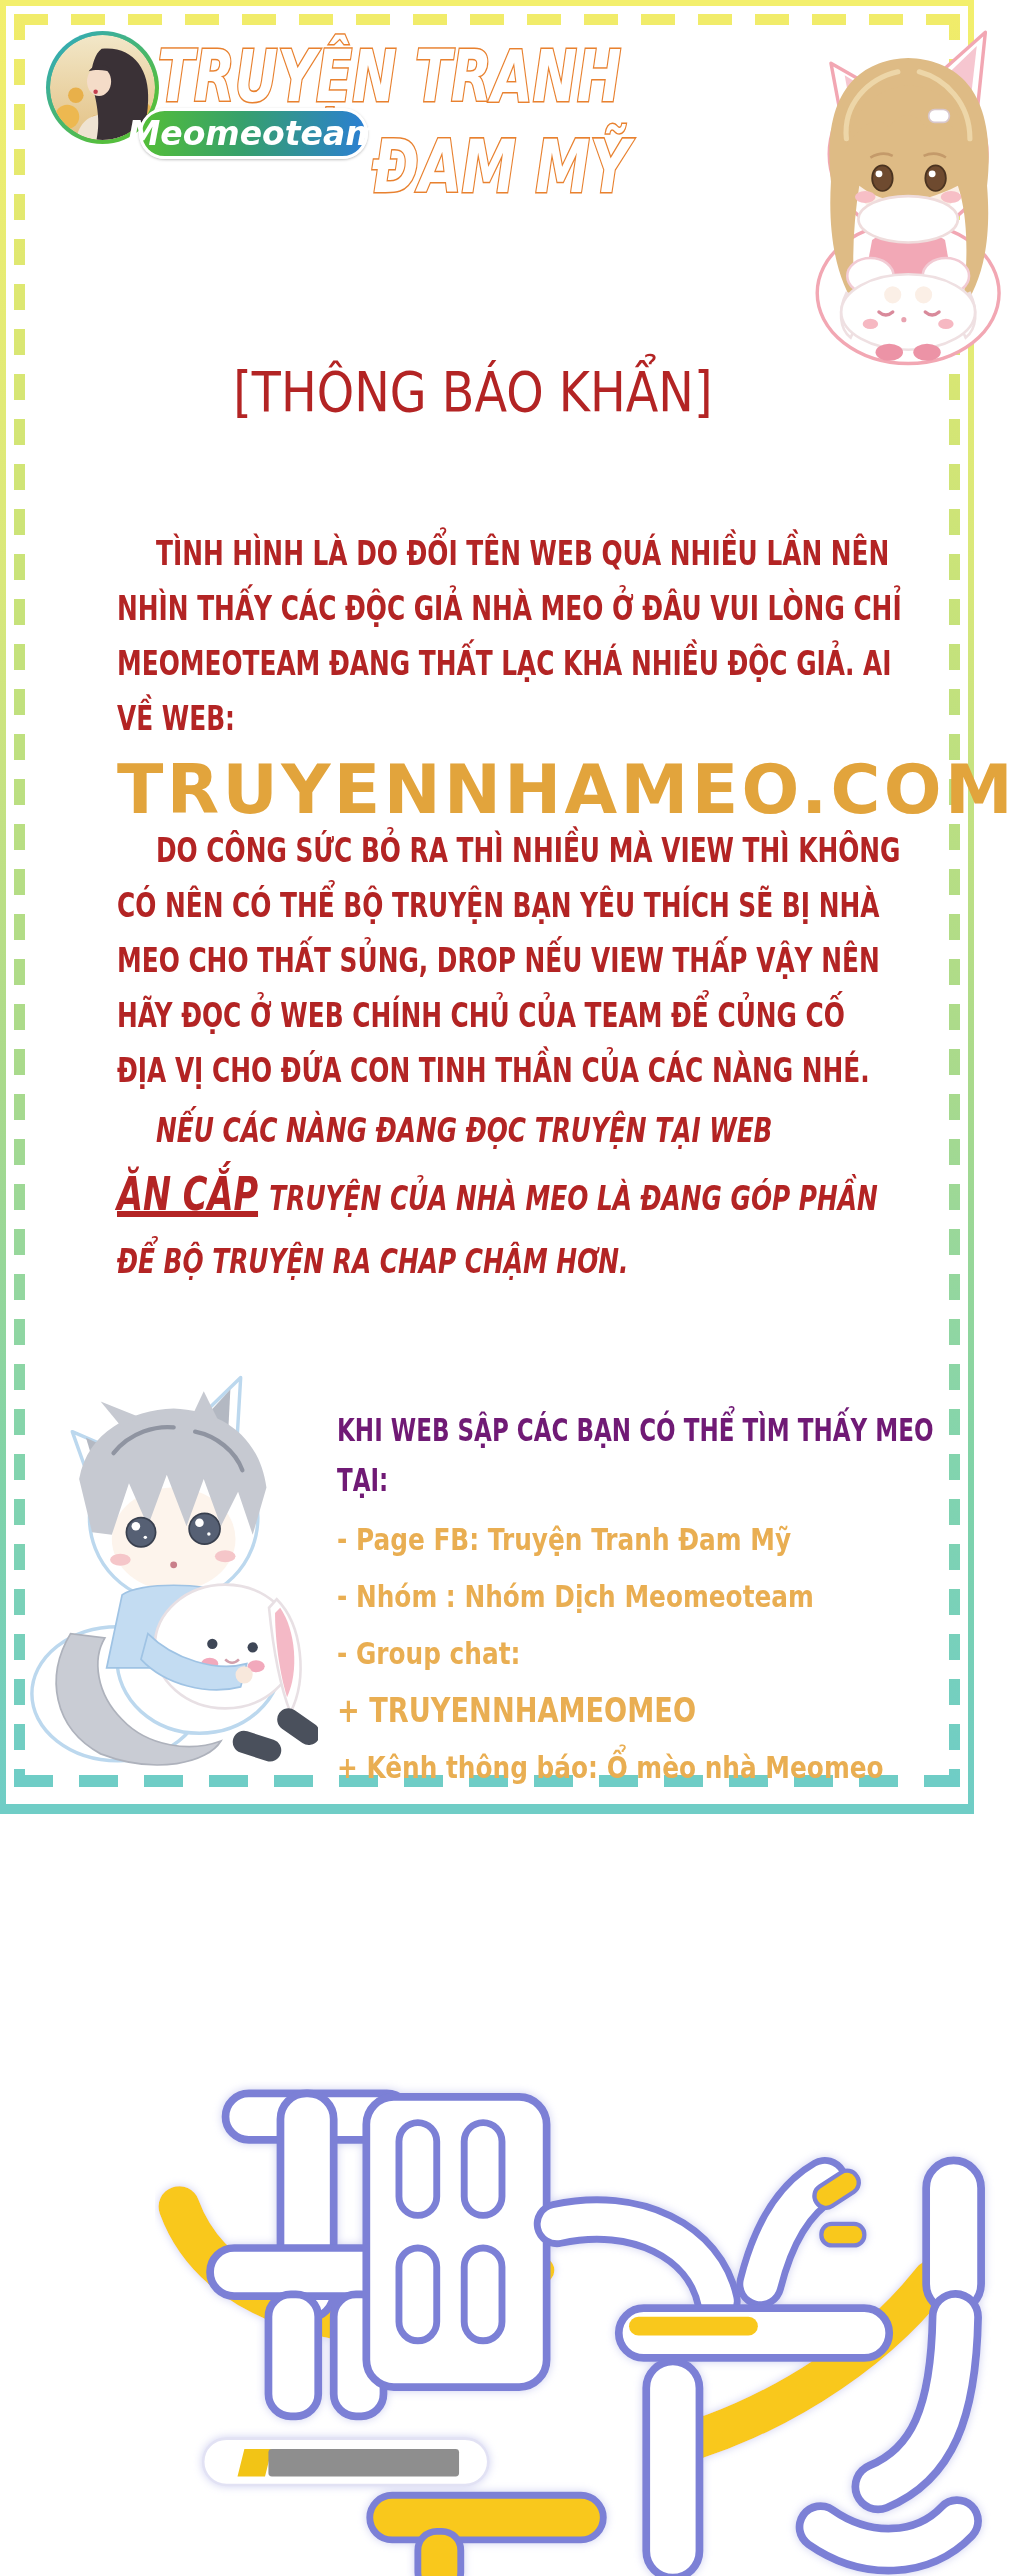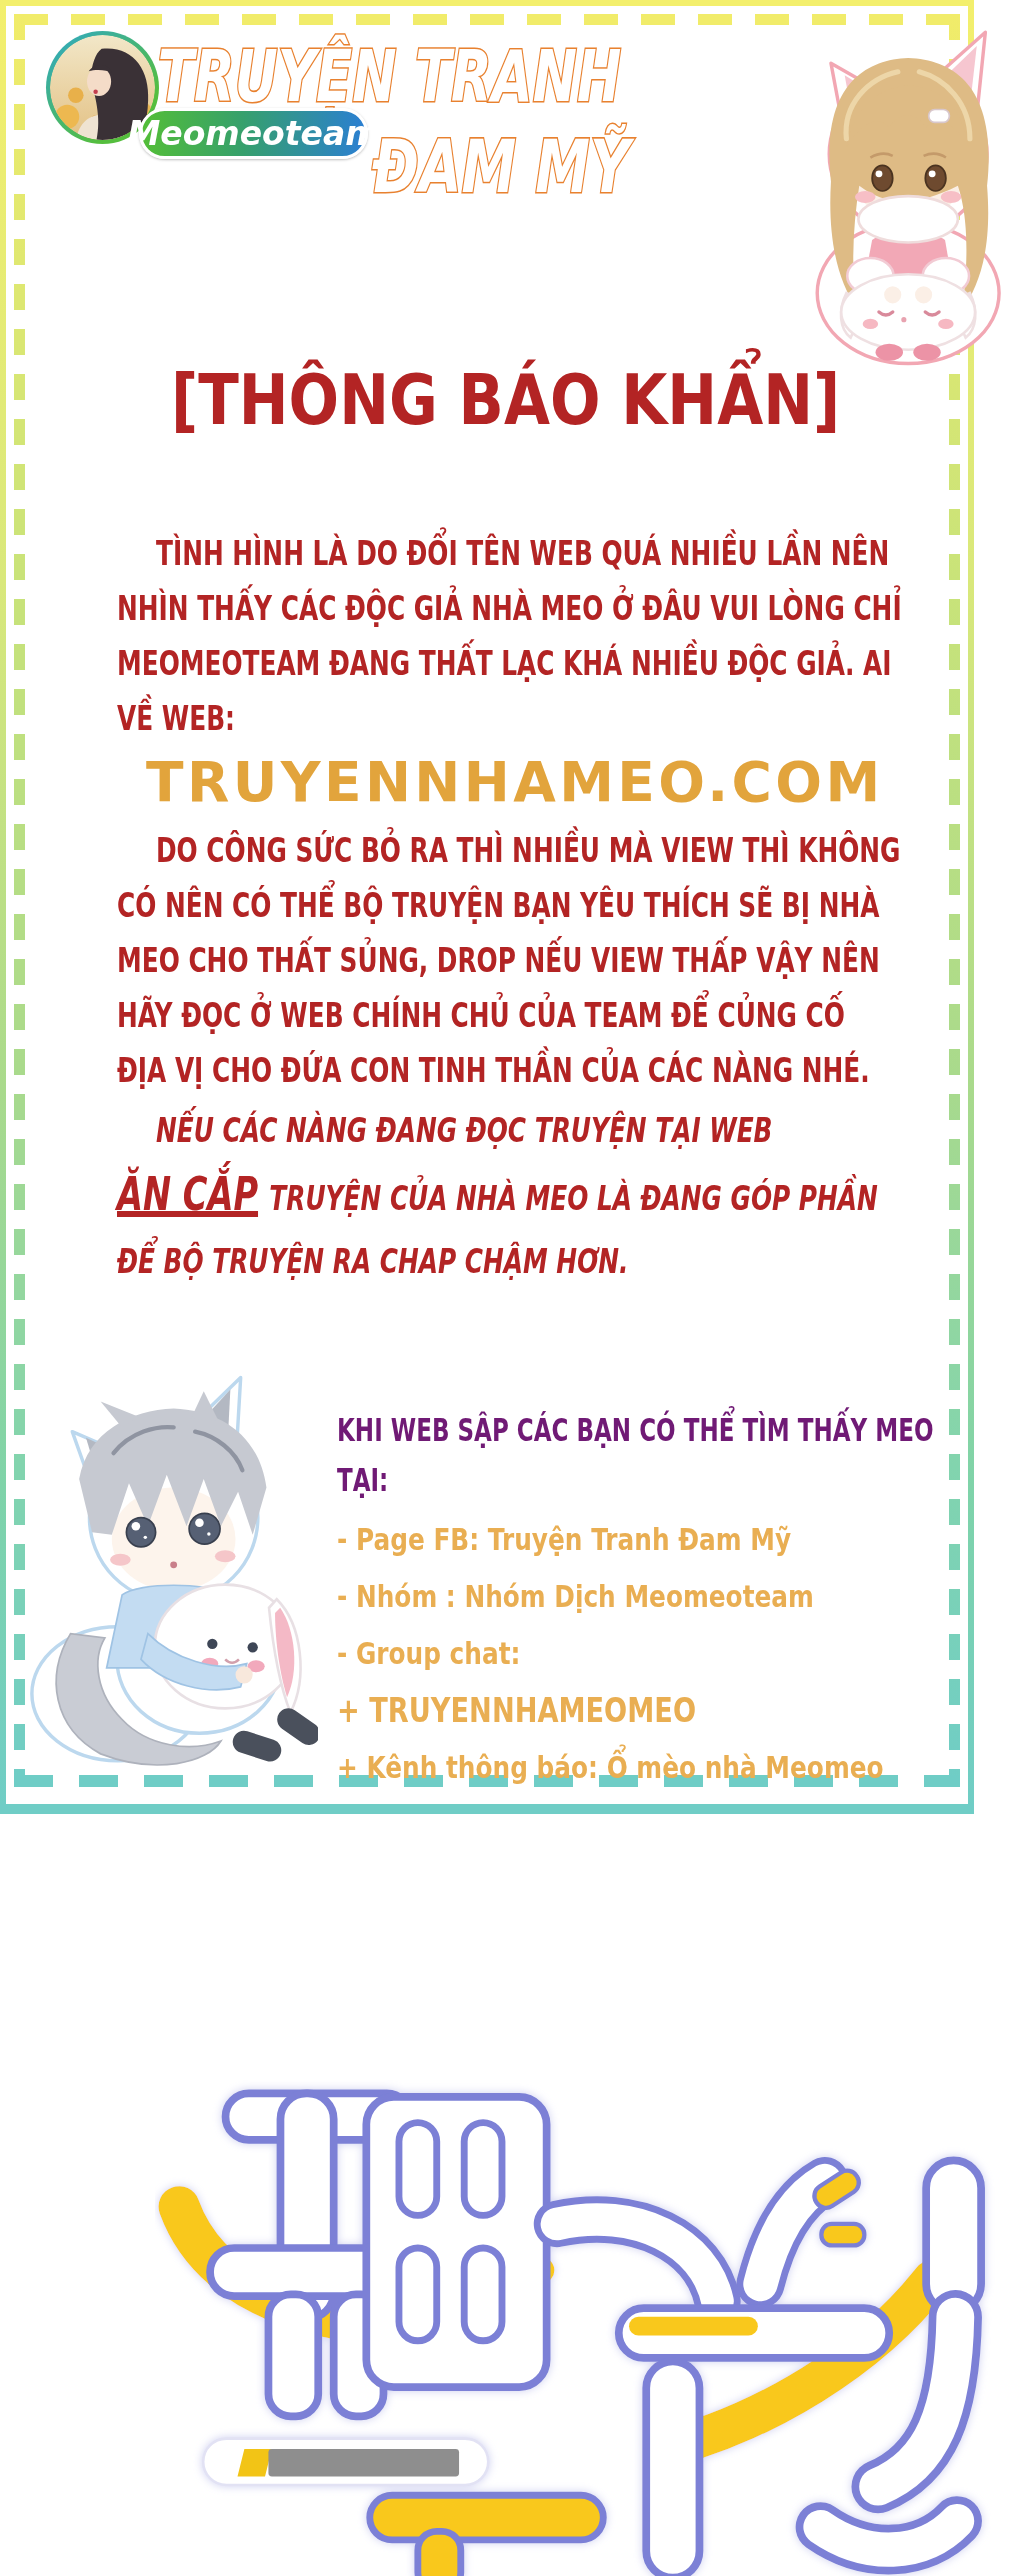--- a/index.html
+++ b/index.html
@@ -36,29 +36,29 @@
       background:linear-gradient(90deg,#53BE37 0%,#36A06C 45%,#2B7FD2 100%);
       border:3.4px solid #fff;box-shadow:0 0.9px 2.6px rgba(0,0,0,.25);
       display:flex;align-items:center;justify-content:center;
       color:#fff;font-style:italic;font-weight:bold;font-size:33px;margin-top:8px;}
 
   
   .red{color:#B32424;font-weight:bold;}
   .line{display:block;margin:0;white-space:nowrap;}
   .sq{display:inline-block;transform-origin:0 50%;}
   #notice-title{left:112px;top:359px;width:721px;text-align:center;
-      font-size:70px;font-weight:bold;color:#B32424;white-space:nowrap;}
+      font-size:56px;font-weight:normal;color:#B32424;white-space:nowrap;}
   #notice-title .sqc{display:inline-block;transform:scaleX(.85);transform-origin:50% 50%;}
   #para1{left:117px;top:526px;width:859px;font-size:34px;line-height:55px;}
   #para2{left:117px;top:823px;width:859px;font-size:34px;line-height:55px;}
   #para3{left:117px;top:1103px;width:859px;font-size:34px;line-height:55px;font-style:italic;}
   .sq-red{transform:scaleX(.73);}
   .indent{padding-left:39px;}
-  #website-line{left:117px;top:750px;font-size:55px;font-weight:bold;color:#E2A43C;
-      letter-spacing:3.4px;white-space:nowrap;margin-left:29px;}
+  #website-line{left:117px;top:750px;font-size:68px;font-weight:bold;color:#E2A43C;
+      letter-spacing:3.4px;white-space:nowrap;}
   .emph-line{line-height:72px;}
   #ancap{font-size:46px;margin-right:15.5px;text-decoration:underline;
       text-decoration-thickness:6px;text-underline-offset:0.9px;}
 
   
   #contacts{left:337px;top:1405px;width:653px;color:#E9AE52;font-weight:bold;}
   #contacts .head{font-size:32px;line-height:50px;color:#701a75;}
   #contacts .head .sq{transform:scaleX(.72);}
   #contacts .item{font-size:31px;line-height:45px;margin-top:12px;}
   #contacts .item .sq{transform:scaleX(.8);}

